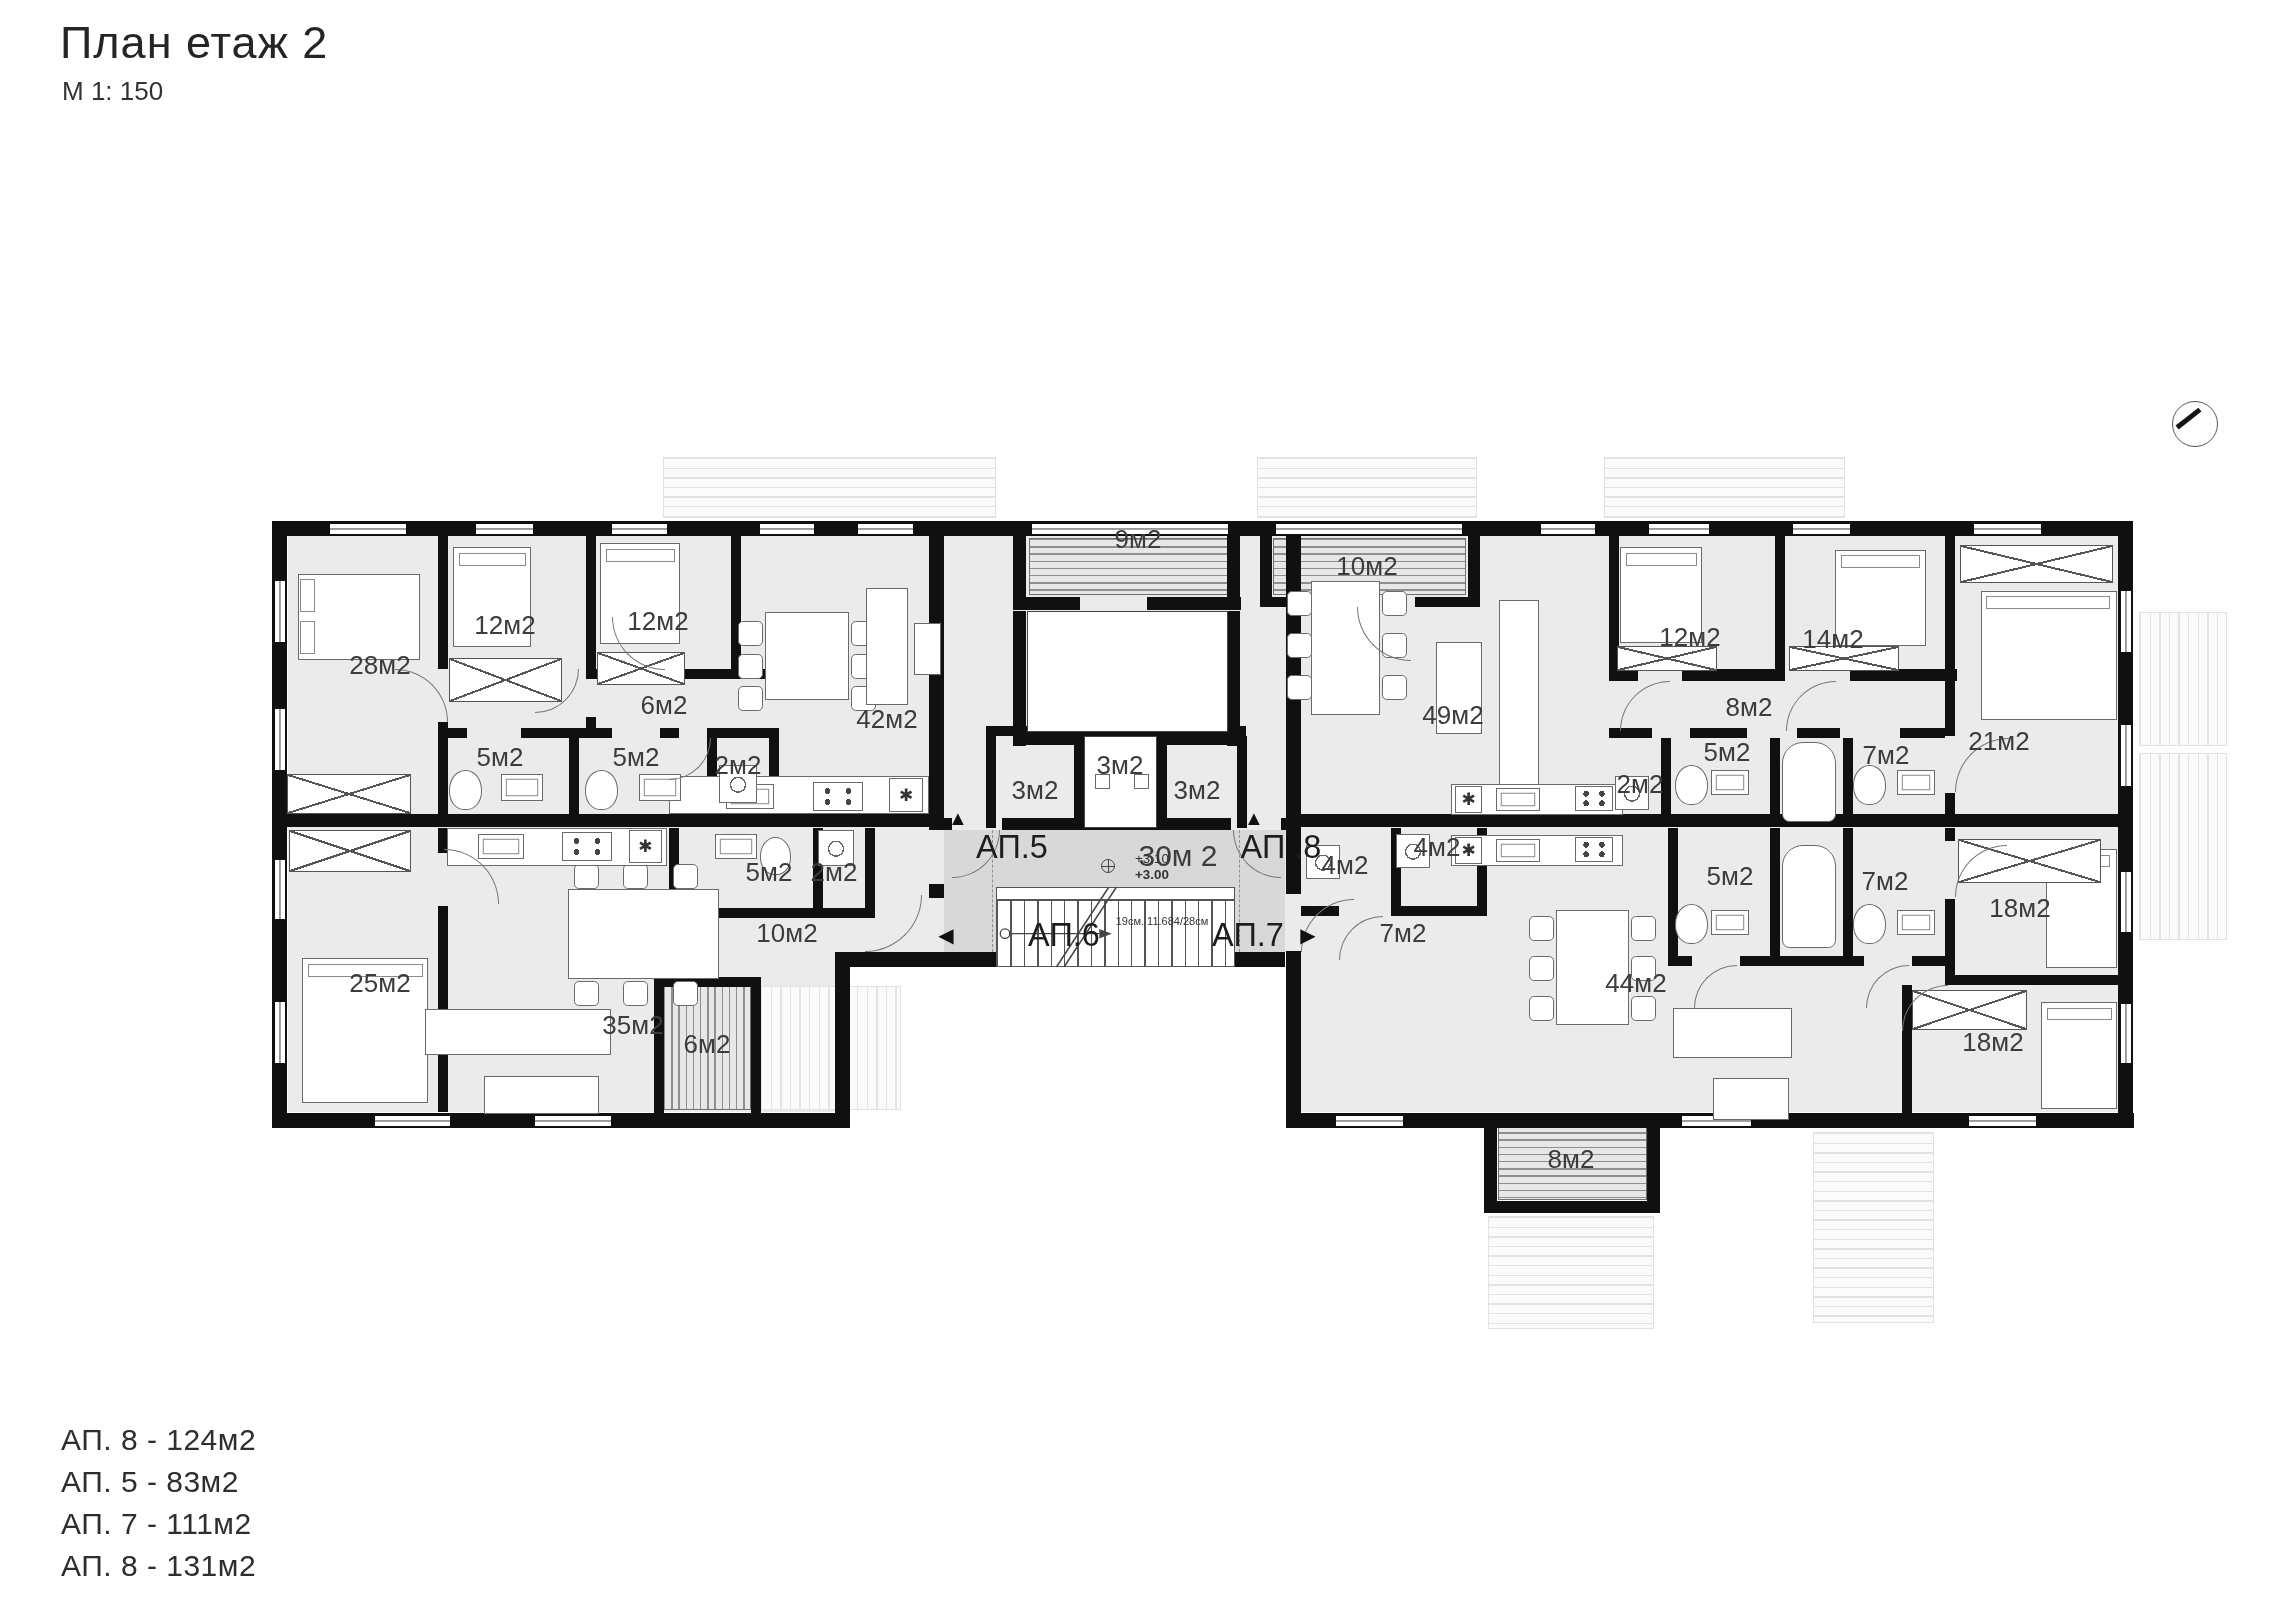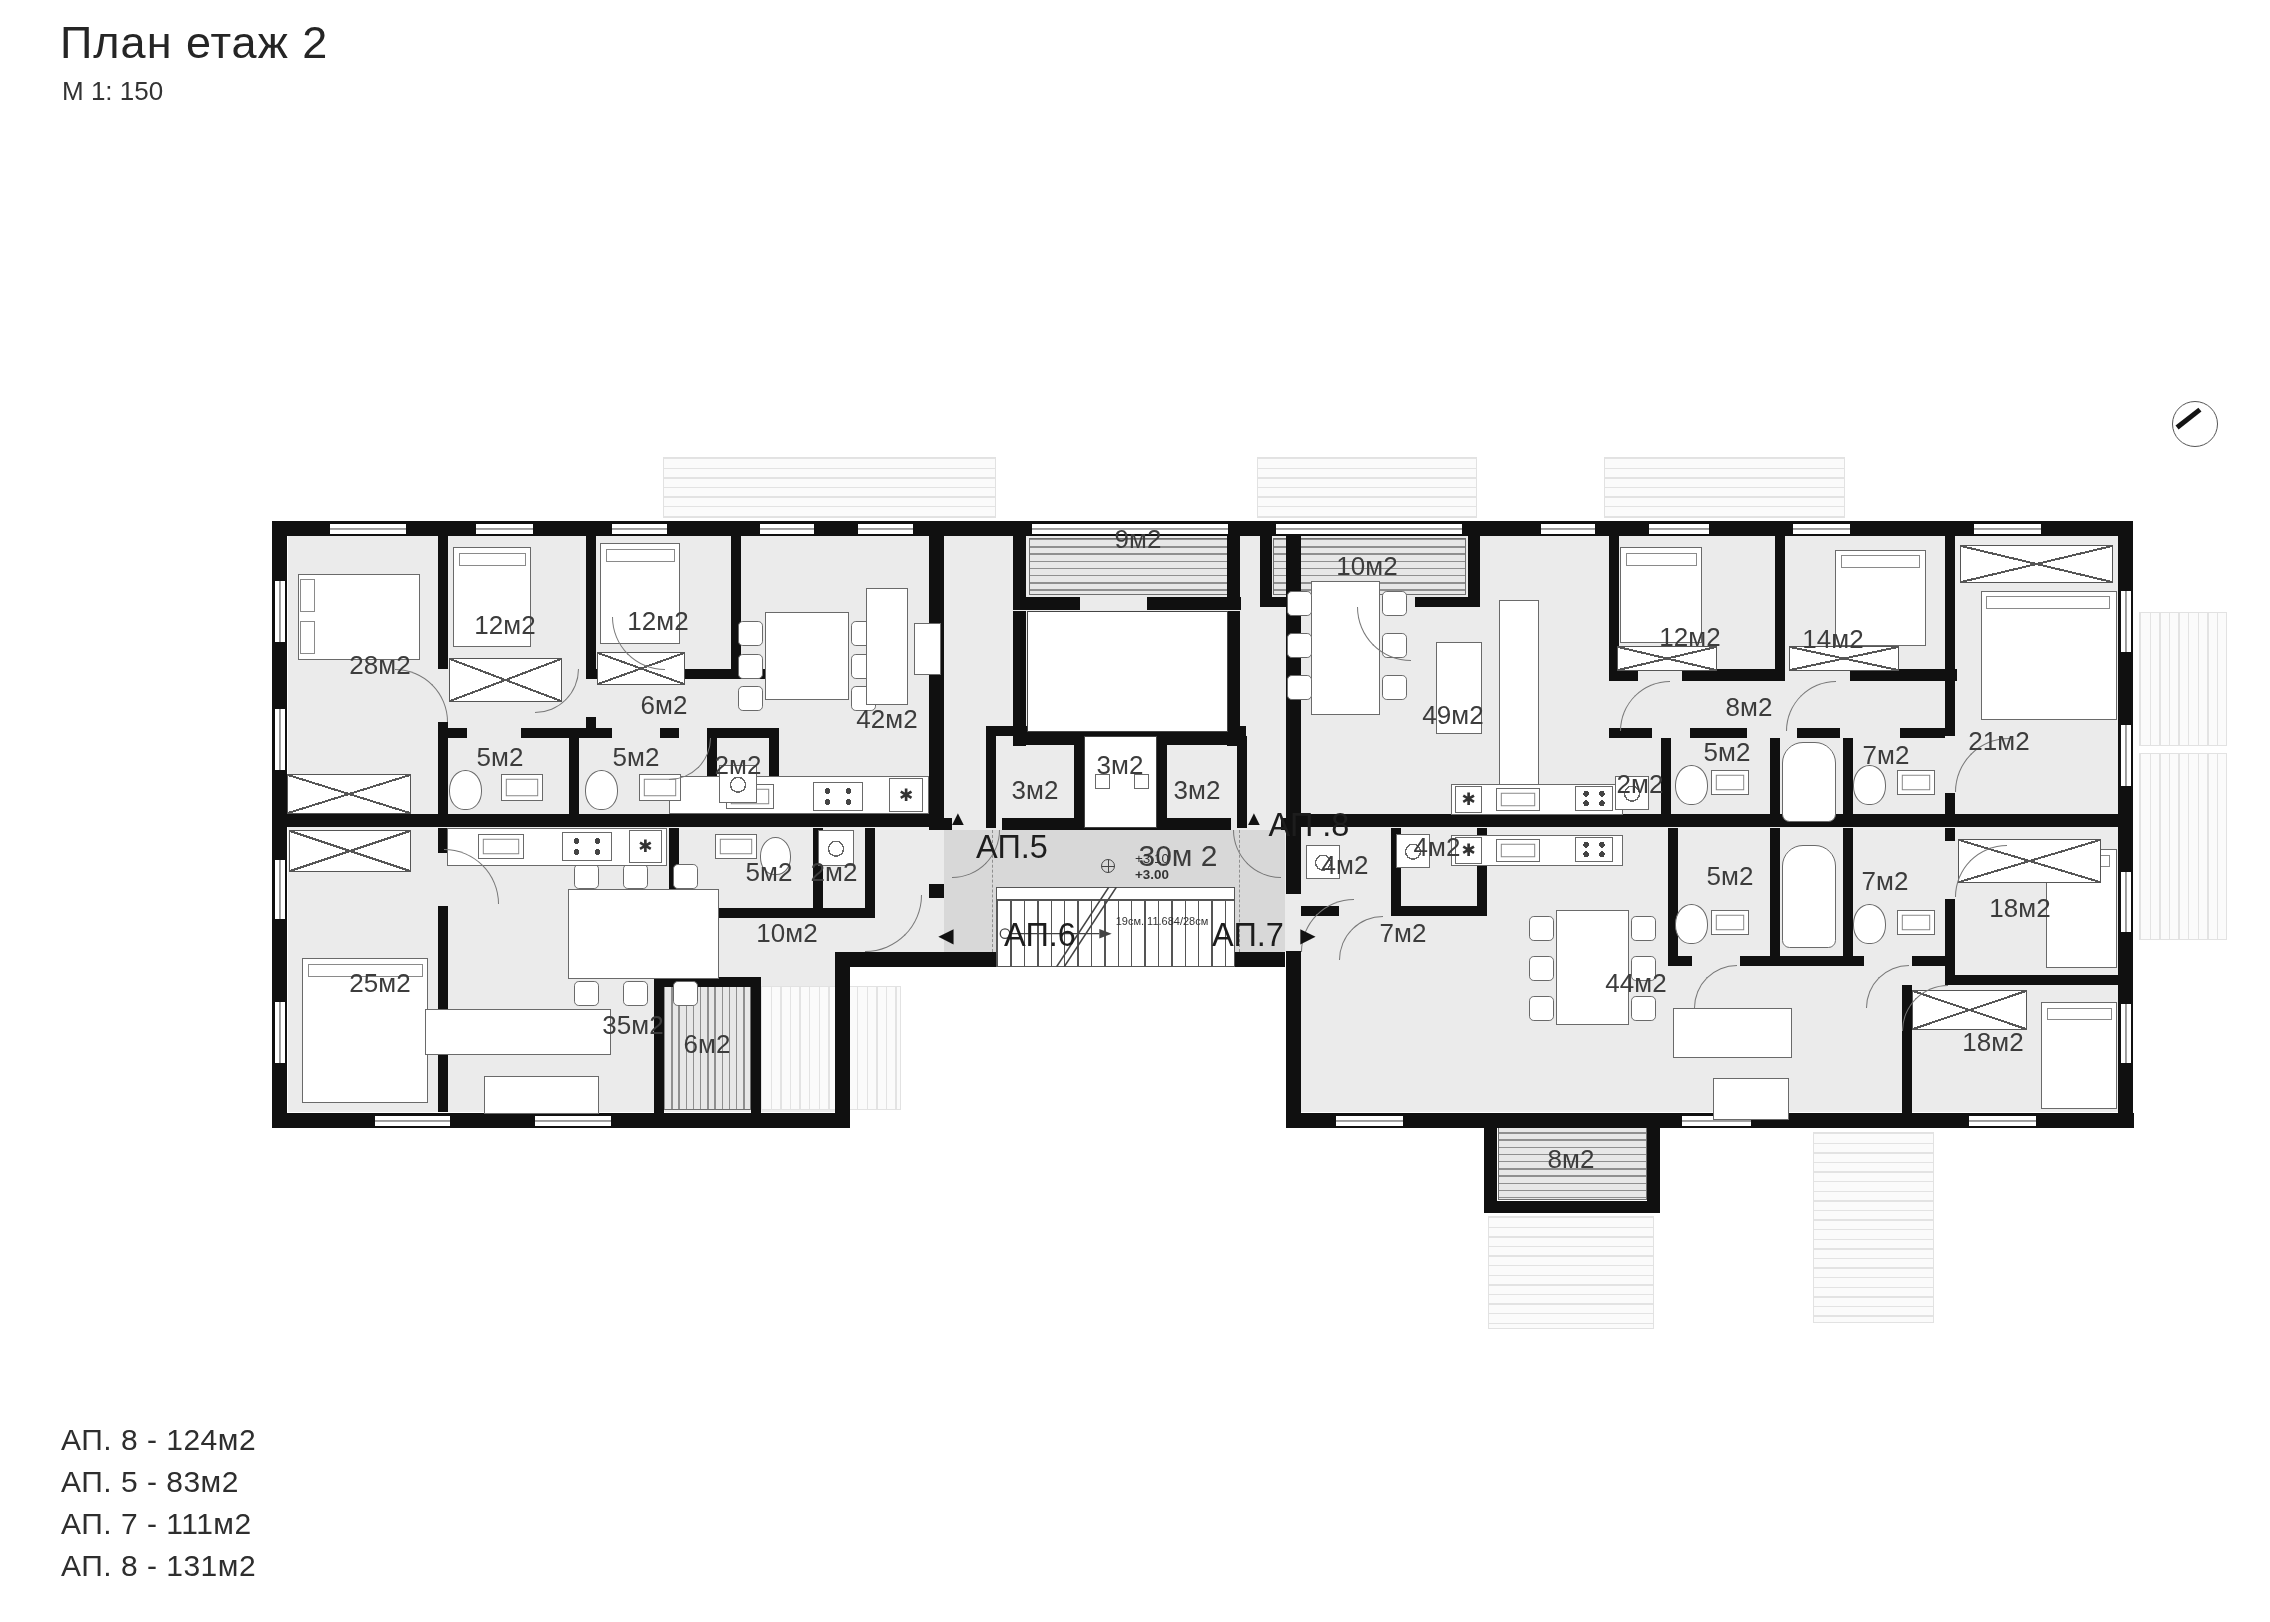--- a/index.html
+++ b/index.html
@@ -355,23 +355,23 @@
     <span class="room-label" style="left: 1437px; top: 847px;">4м2</span>
     <span class="room-label" style="left: 1403px; top: 933px;">7м2</span>
     <span class="room-label" style="left: 1636px; top: 983px;">44м2</span>
     <span class="room-label" style="left: 1730px; top: 876px;">5м2</span>
     <span class="room-label" style="left: 1885px; top: 881px;">7м2</span>
     <span class="room-label" style="left: 2020px; top: 908px;">18м2</span>
     <span class="room-label" style="left: 1993px; top: 1042px;">18м2</span>
     <span class="room-label" style="left: 1571px; top: 1159px;">8м2</span>
     <span class="entry" style="left: 985px; top: 847px; margin-left: 27px;">АП.5</span>
     <span class="entry-arrow" style="left: 958px; top: 818px;">▲</span>
-    <span class="entry" style="left: 1281px; top: 825px; margin-left: 28px;">АП .8</span>
+    <span class="entry" style="left: 1281px; top: 847px;">АП .8</span>
     <span class="entry-arrow" style="left: 1254px; top: 818px;">▲</span>
-    <span class="entry" style="left: 1040px; top: 935px; text-align: right;">АП.6</span>
+    <span class="entry" style="left: 1064px; top: 935px; text-align: right;">АП.6</span>
     <span class="entry-arrow" style="left: 946px; top: 935px;">◀</span>
     <span class="entry" style="left: 1248px; top: 935px;">АП.7</span>
     <span class="entry-arrow" style="left: 1308px; top: 935px;">▶</span>
     <span class="ann" style="left: 1152px; top: 858px; font-size: 13.4px;">+3.10</span>
     <span class="ann" style="left: 1152px; top: 874px; font-size: 13.4px; font-weight: bold;">+3.00</span>
     <span class="ann" style="left: 1162px; top: 921px; font-size: 11px;">19см. 11.684/28см</span>
     <div class="elevmark" style="left: 1101px; top: 859px;"></div>
   </div>
 
 <div id="legend">

